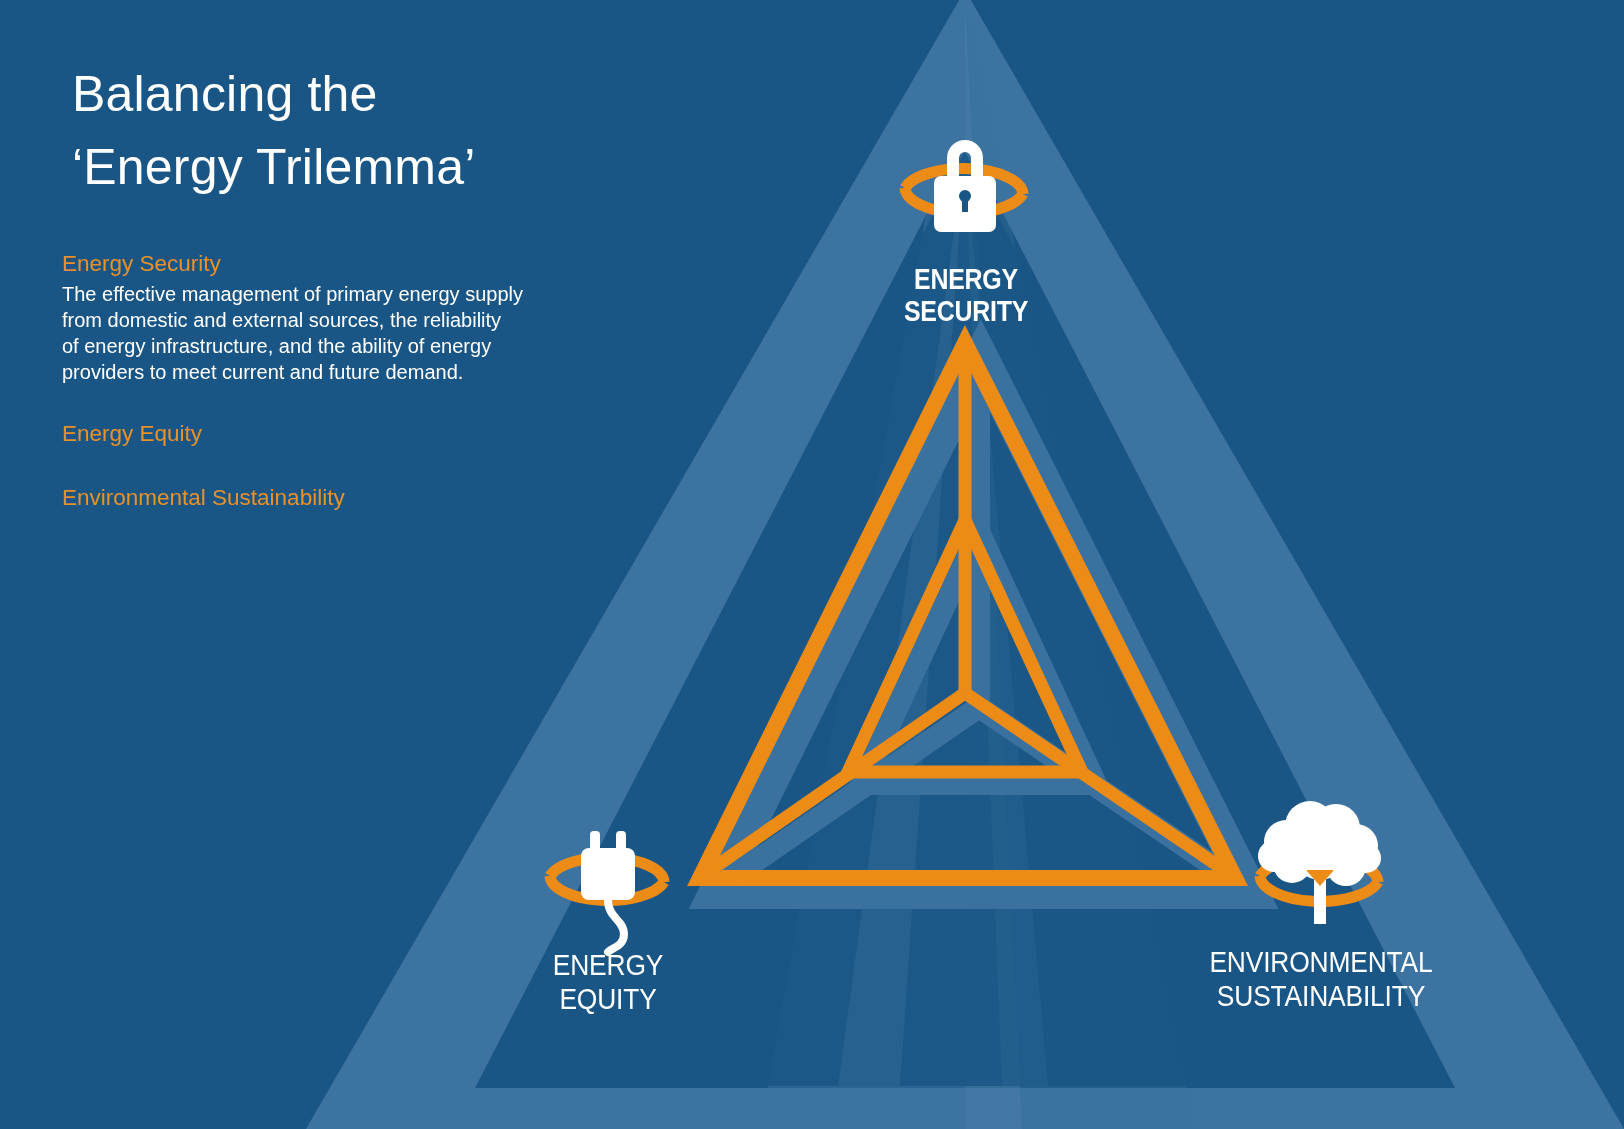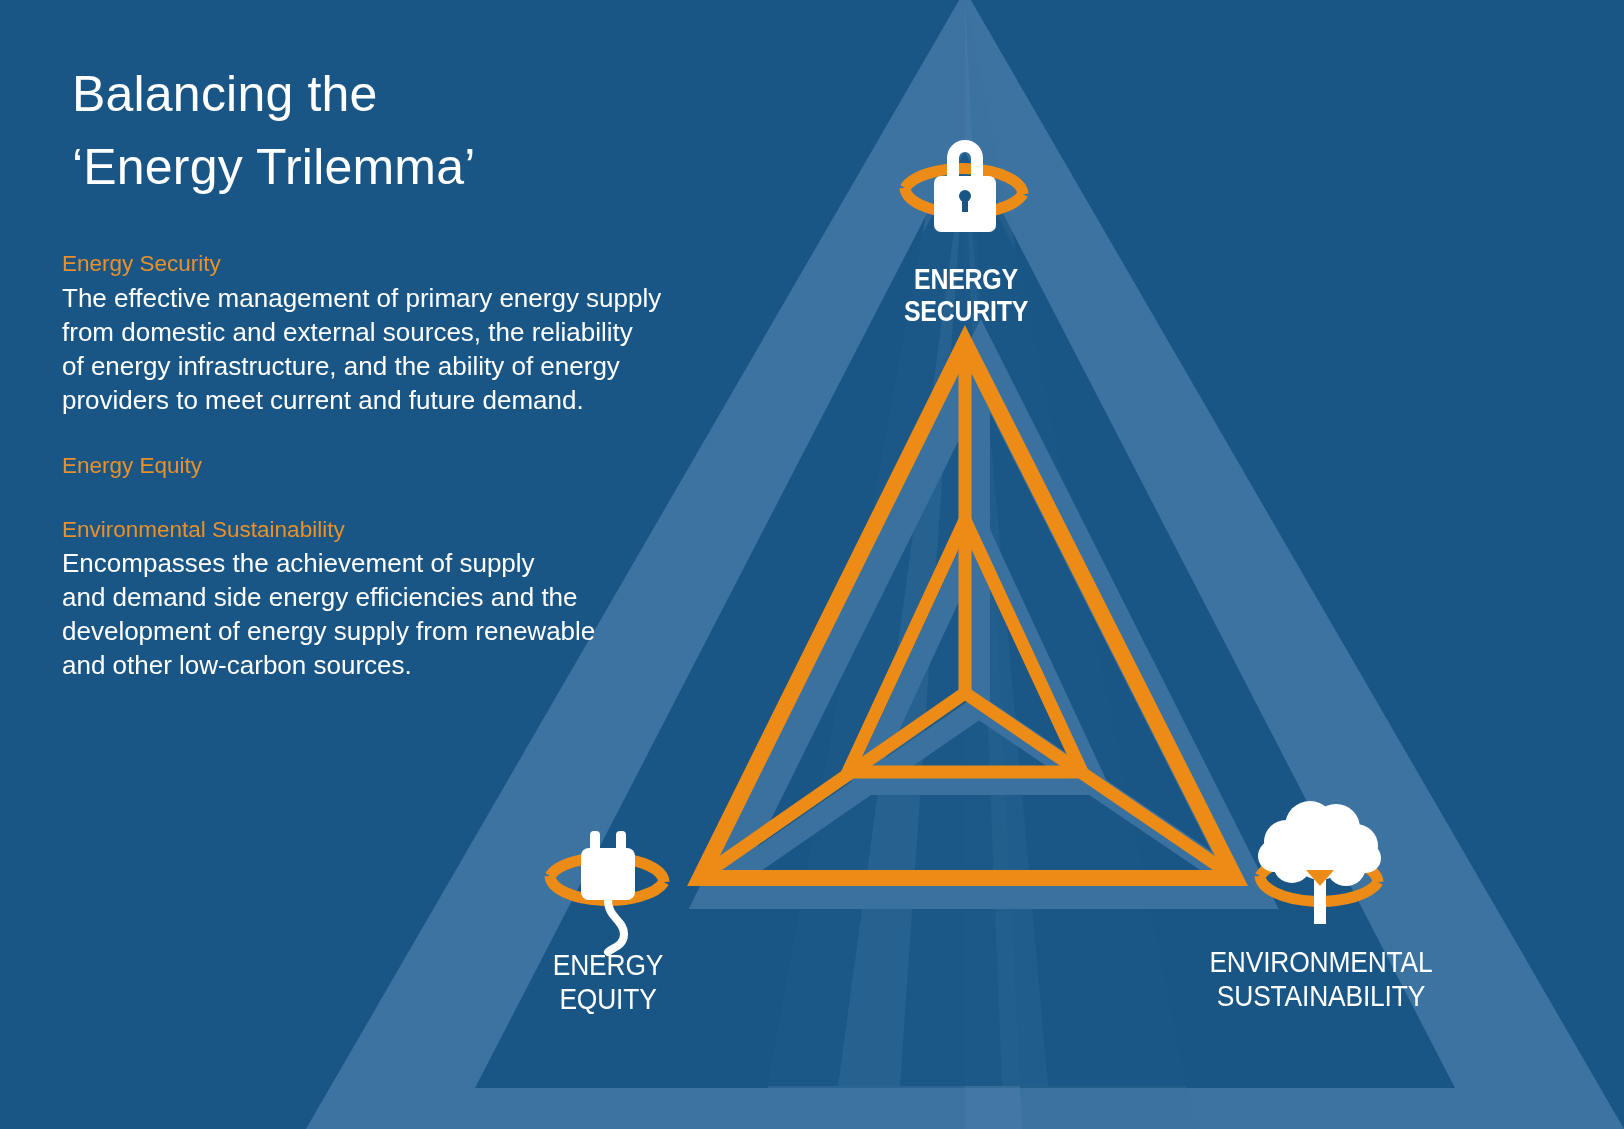--- a/index.html
+++ b/index.html
@@ -19,21 +19,21 @@
     letter-spacing:0.2px;white-space:pre-line;margin:0 0 0 10px;
   }
   .block{margin-top:0;}
   .block-1{margin-top:46px;}
   .block-2{margin-top:34px;}
   .block-3{margin-top:34px;}
   .sub-head{
     color:#e8912a;font-size:22.5px;line-height:1.32;font-weight:400;margin:0 0 2px 0;
   }
   .body-text{
-    color:#ffffff;font-size:26px;line-height:1.31;font-weight:400;
+    color:#ffffff;font-size:20px;line-height:1.31;font-weight:400;
     white-space:pre-line;margin:0;
   }
 
   
   #diagram{position:absolute;left:0;top:0;width:1624px;height:1129px;pointer-events:none;}
   #diagram svg{display:block;}
 
   
   .vlabel{
     position:absolute;color:#ffffff;text-align:center;white-space:pre-line;
@@ -166,24 +166,20 @@
 of energy infrastructure, and the ability of energy
 providers to meet current and future demand.</div>
     </div>
 
     <div class="block block-2">
       <div class="sub-head">Energy Equity</div>
     </div>
 
     <div class="block block-3">
       <div class="sub-head">Environmental Sustainability</div>
-      <div class="body-text">Encompasses the achievement of supply
-and demand side energy efficiencies and the
-development of energy supply from renewable
-and other low-carbon sources.</div>
     </div>
 
   </div>
 
   <div class="vlabel vlabel-security">ENERGY
 SECURITY</div>
 
   <div class="vlabel vlabel-equity">ENERGY
 EQUITY</div>
 

